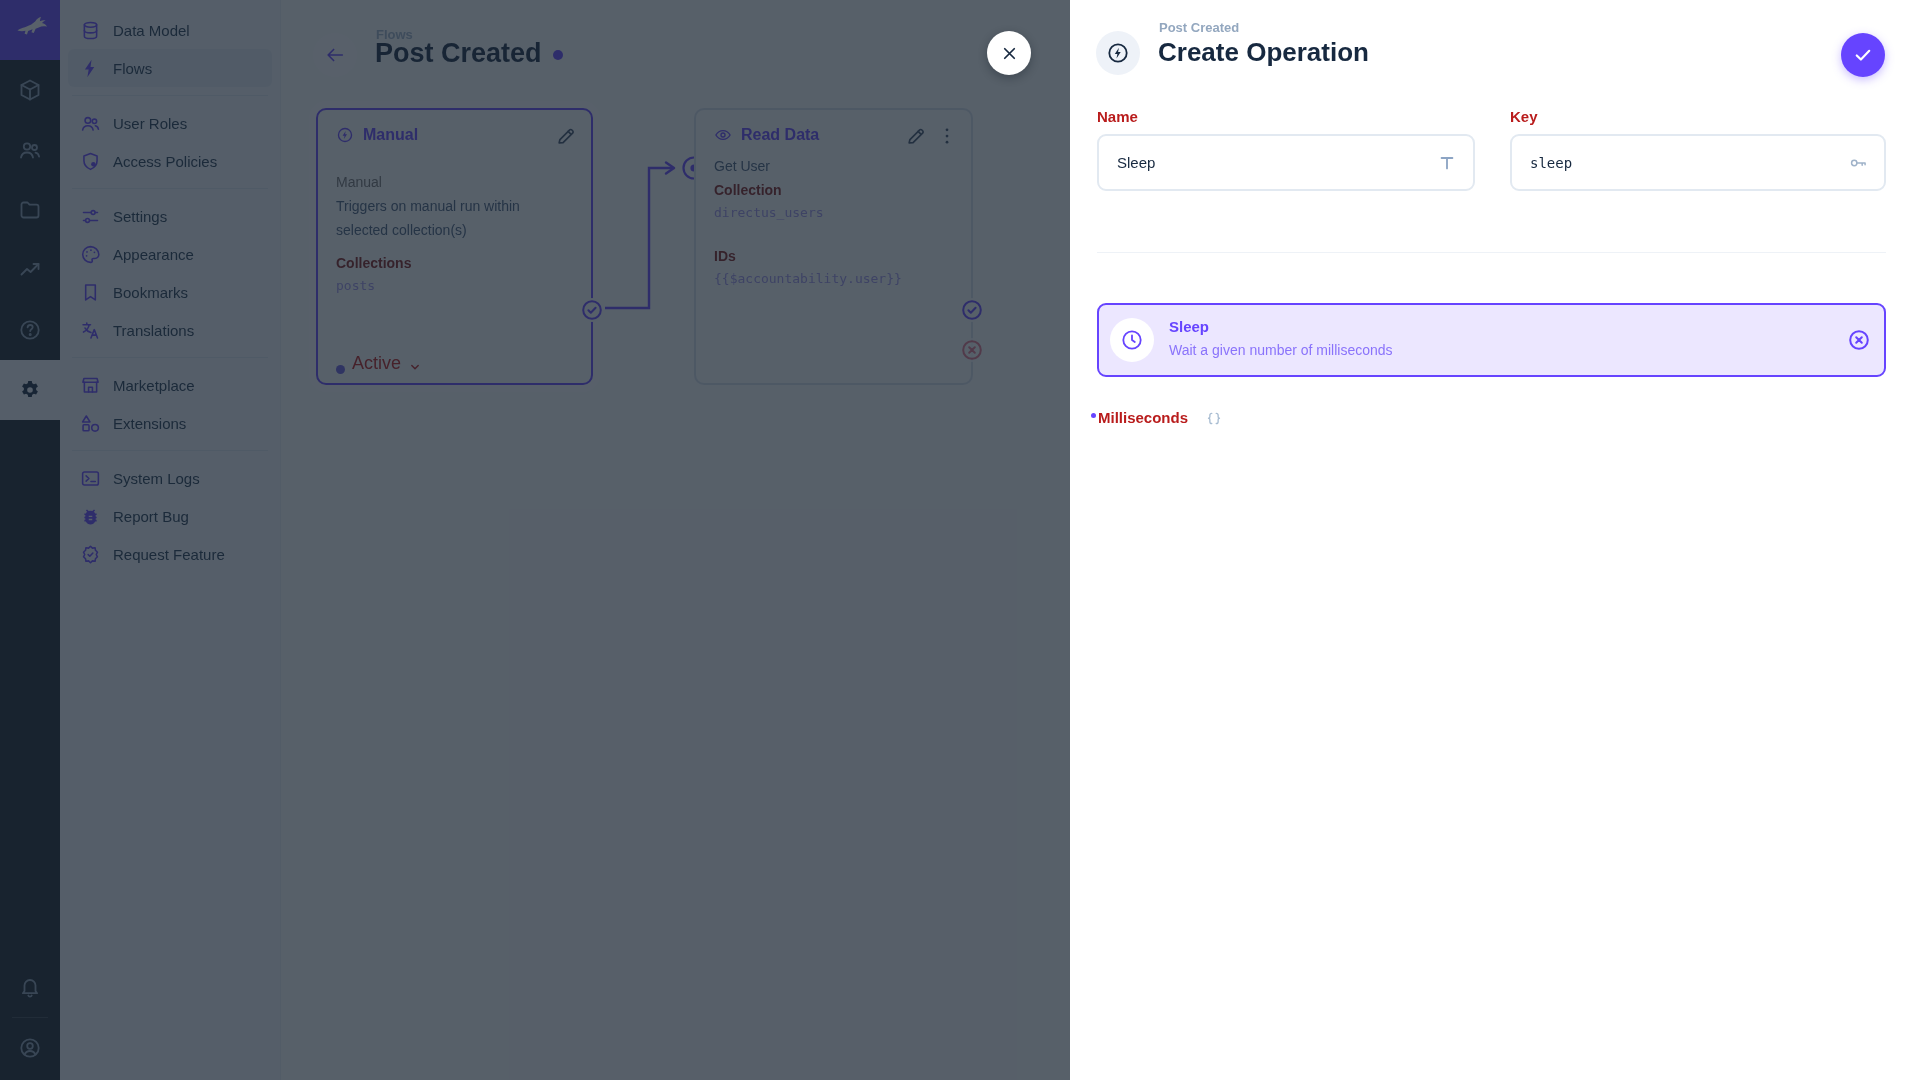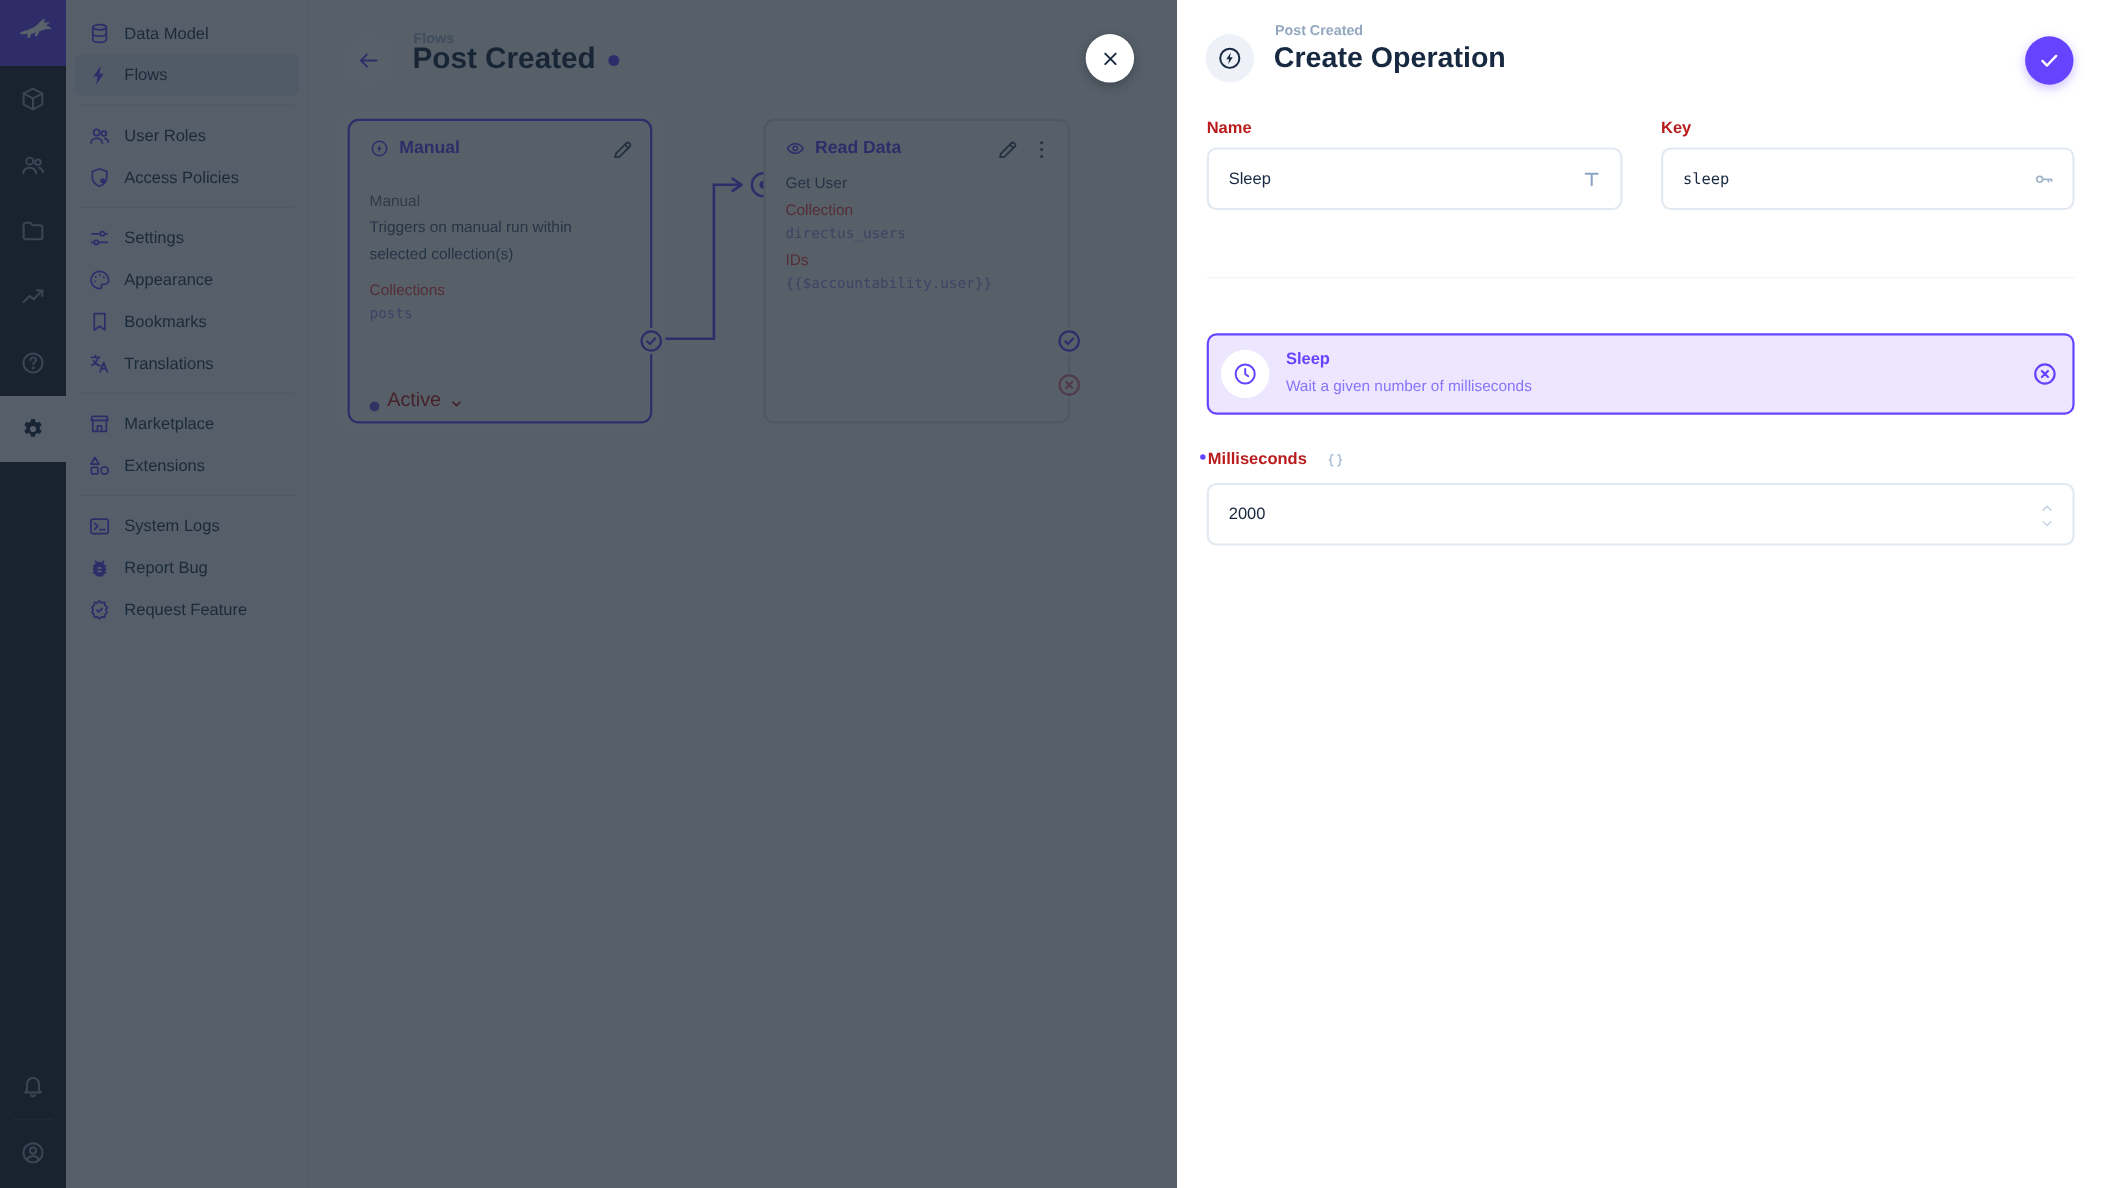--- a/index.html
+++ b/index.html
@@ -56,23 +56,23 @@
              font-size:16px;font-weight:700}
   .card-head .icon{width:18px;height:18px}
   .card-edit,.card-kebab{position:absolute;top:15px;width:22px;height:22px;color:#3d5068;
                           background:none;border:0;padding:0}
   .card-edit{right:14px}
   .read-card .card-edit{right:44px}
   .card-kebab{right:13px}
   .card-body{padding:10px 18px 0;font-size:14px}
   .line-type{color:#737373;line-height:24px;margin-top:16px}
   .line-desc{color:#465d7b;line-height:24px}
-  .card-label{color:#ef4444;font-weight:400;line-height:24px}
+  .card-label{color:#7f1d1d;font-weight:700;line-height:24px}
   .mt9{margin-top:9px}
-  .mt8{margin-top:0}
+  .mt8{margin-top:20px}
   .card-mono{font-family:"DejaVu Sans Mono",monospace;font-size:13px;color:#9d93ea;line-height:22px}
   .card-footer{position:absolute;left:18px;bottom:9px;display:flex;align-items:flex-end;gap:7px;
                font-size:18px;color:#b91c1c;background:none;border:0}
   .status-dot{width:9px;height:9px;border-radius:50%;background:#6a5de0}
   .card-footer .icon{width:14px;height:14px}
   .attach{position:absolute;width:24px;height:24px;border-radius:50%;color:#6644ff;
           background:#f6f9fc;padding:0;border:0}
   .out-check{right:-13px;top:188px}
   .reject{right:-13px;top:228px;color:#de5f79;opacity:.85}
   .connector{position:absolute;left:279px;top:100px;color:#6644ff}
@@ -536,34 +536,15 @@
 
     <span class="req-dot"></span>
     <div class="f-label lbl-ms">Milliseconds</div>
     <button class="braces-btn">
       <span class="icon" style="width:100%;height:100%">
           <svg viewBox="0 0 24 24" fill="none" stroke="currentColor" stroke-width="1.8" stroke-linecap="round" stroke-linejoin="round">
             <path d="M9 4.5c-2 0-2.5 1-2.5 2.5v2c0 1.2-.6 2-1.8 2 1.2 0 1.8.8 1.8 2v2.5c0 1.5.5 2.5 2.5 2.5M15 4.5c2 0 2.5 1 2.5 2.5v2c0 1.2.6 2 1.8 2-1.2 0-1.8.8-1.8 2v2.5c0 1.5-.5 2.5-2.5 2.5"></path>
           </svg>
         </span>
     </button>
-    <div class="input in-ms">
-      <input value="2000" style="">
-      <span class="stepper">
-        <button>
-            <span class="icon">
-              <svg viewBox="0 0 24 24" fill="none" stroke="currentColor" stroke-width="1.8" stroke-linecap="round" stroke-linejoin="round">
-                <path d="M6 15l6-6 6 6" stroke-width="2.4"></path>
-              </svg>
-            </span>
-          </button>
-        <button>
-            <span class="icon">
-              <svg viewBox="0 0 24 24" fill="none" stroke="currentColor" stroke-width="1.8" stroke-linecap="round" stroke-linejoin="round">
-                <path d="M6 9l6 6 6-6" stroke-width="2.4"></path>
-              </svg>
-            </span>
-          </button>
-      </span>
-    </div>
   </aside>
 
 </div>
 
 </body></html>

